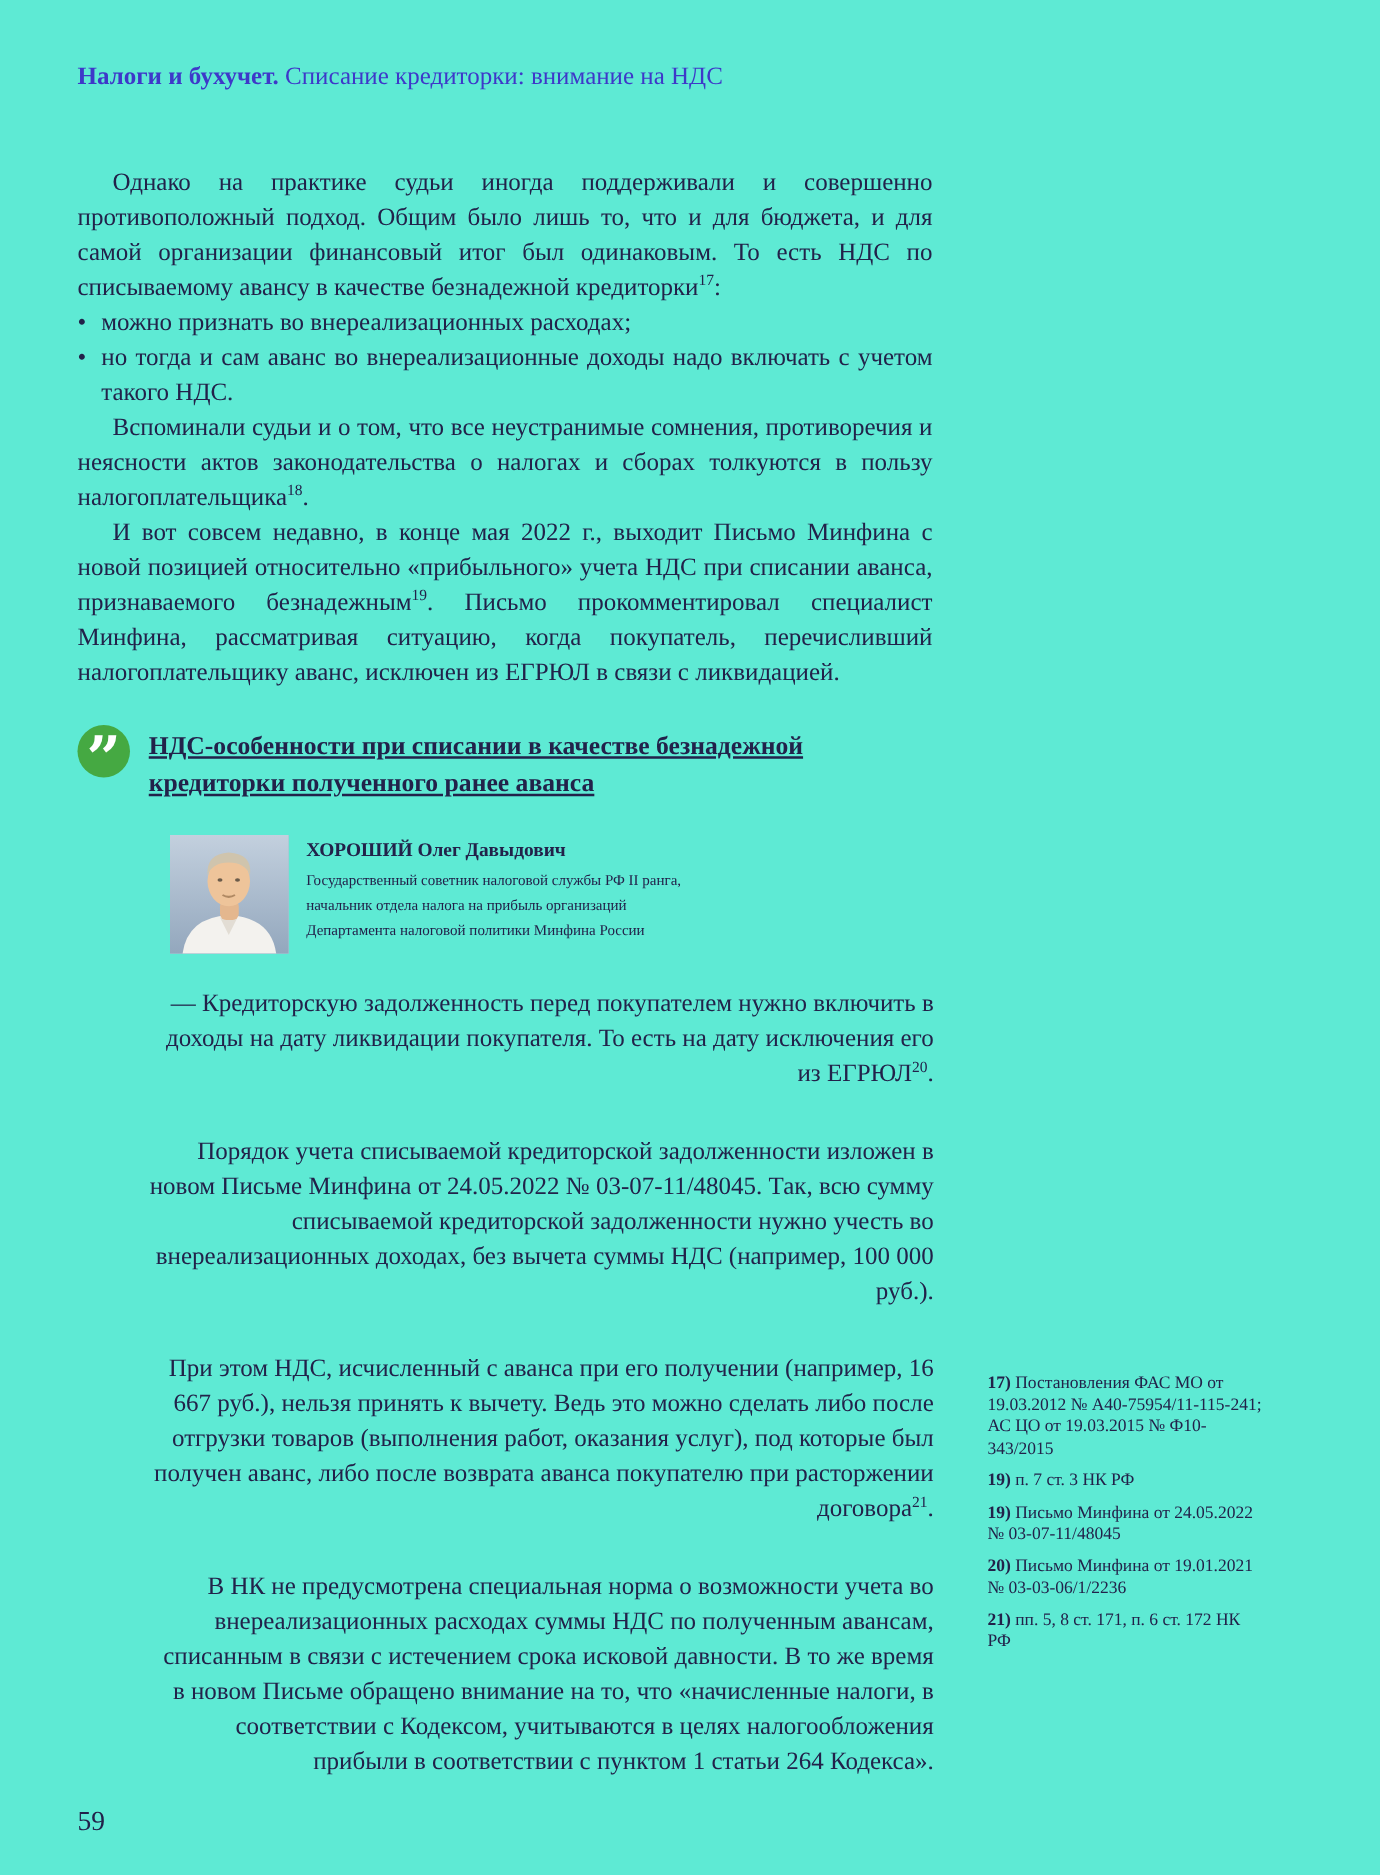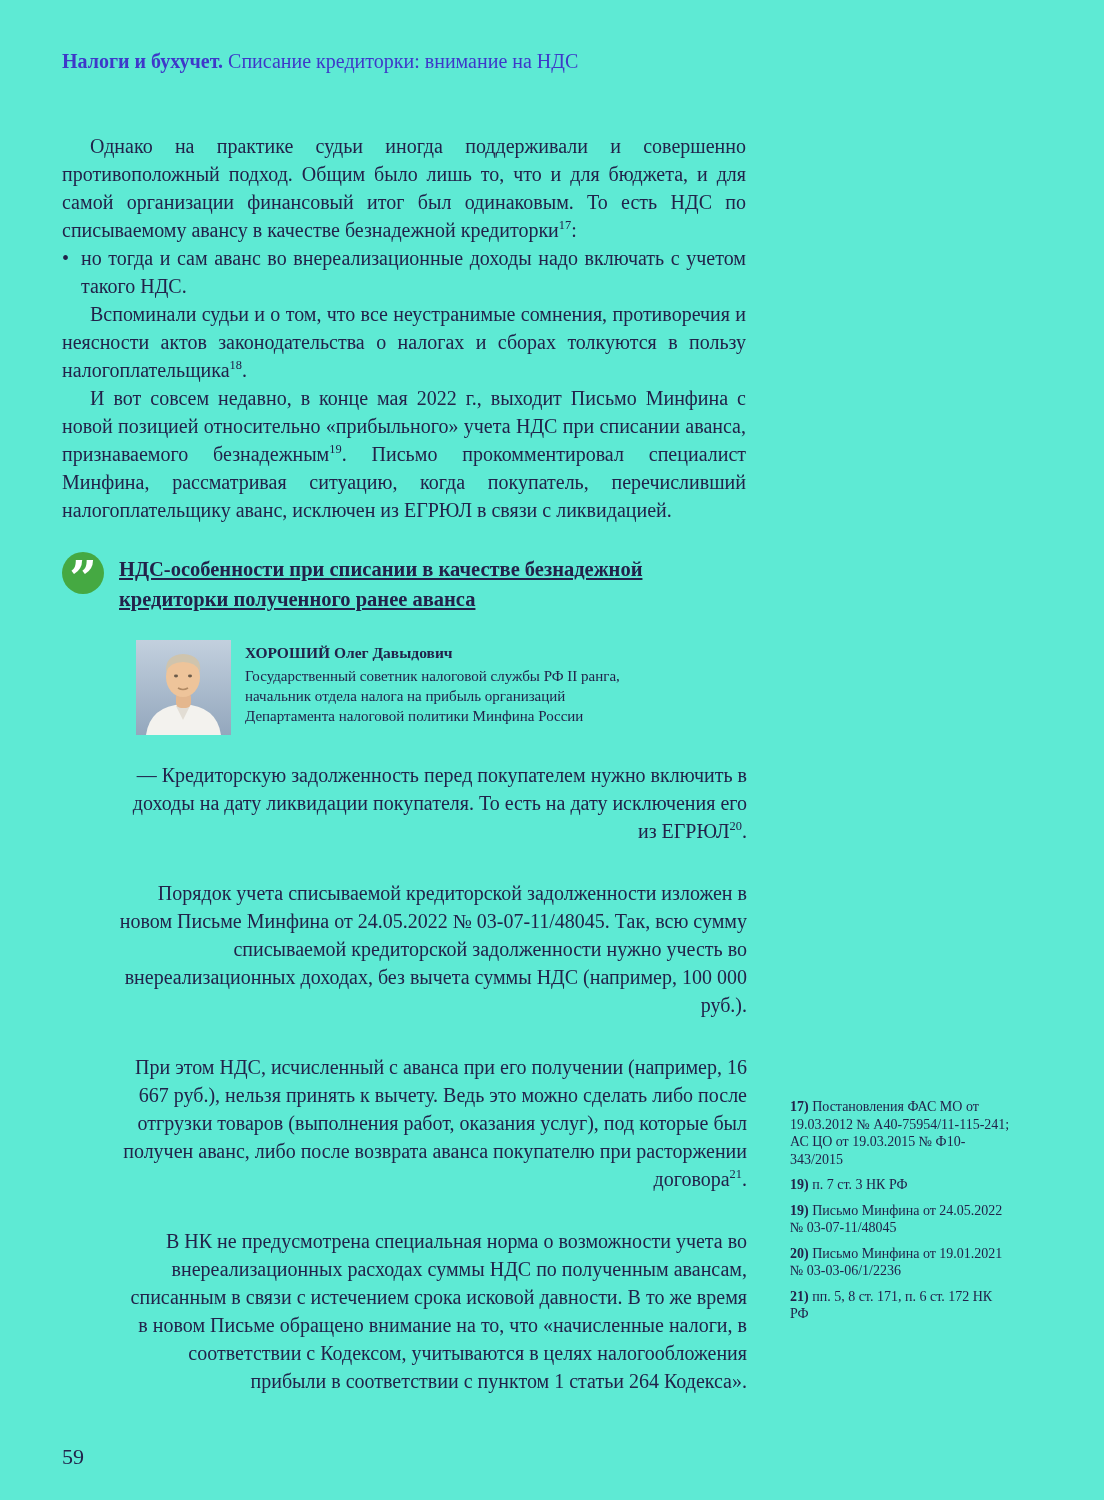--- a/index.html
+++ b/index.html
@@ -57,21 +57,21 @@
     margin:0 0 0 15px;font-size:20.5px;line-height:30px;font-weight:bold;
     width:620px;
     text-decoration:underline;
   }
   .author-row{display:flex;margin:26px 0 0 57px;padding-left:17px;}
   .author-photo{
     flex:0 0 auto;width:95px;height:95px;overflow:hidden;background:#aebfd2;
   }
   .author-info{margin-left:14px;padding-top:3px;}
   .author-name{font-size:15.5px;font-weight:bold;line-height:20px;margin-bottom:3px;}
-  .author-role{font-size:15px;line-height:20px;}
+  .author-role{font-size:12px;line-height:20px;}
   .q-para{
     margin:34px 0 0 57px;width:628px;
     font-size:20px;line-height:28px;text-align:right;
   }
   .q-para.first{margin-top:26px;}
   
   .footnotes{
     position:absolute;left:790px;top:1098px;width:222px;
     font-size:14px;line-height:17.5px;
   }
@@ -91,20 +91,21 @@
   <div class="hdr">
     <span class="hdr-bold">Налоги и бухучет.</span>
     <span class="hdr-reg">Списание кредиторки: внимание на НДС</span>
   </div>
 
   <div class="main-col">
 
     <p class="body-p indent"><span>Однако на практике судьи иногда поддерживали и совершенно противоположный подход. Общим было лишь то, что и для бюджета, и для самой организации финансовый итог был одинаковым. То есть НДС по списываемому авансу в качестве безнадежной кредиторки</span><sup>17</sup><span>:</span></p>
 
     <ul class="bullets">
+      <li>можно признать во внереализационных расходах;</li>
       <li>но тогда и сам аванс во внереализационные доходы надо включать с учетом такого НДС.</li>
     </ul>
 
     <p class="body-p indent"><span>Вспоминали судьи и о том, что все неустранимые сомнения, противоречия и неясности актов законодательства о налогах и сборах толкуются в пользу налогоплательщика</span><sup>18</sup><span>.</span></p>
 
     <p class="body-p indent"><span>И вот совсем недавно, в конце мая 2022 г., выходит Письмо Минфина с новой позицией относительно «прибыльного» учета НДС при списании аванса, признаваемого безнадежным</span><sup>19</sup><span>. Письмо прокомментировал специалист Минфина, рассматривая ситуацию, когда покупатель, перечисливший налогоплательщику аванс, исключен из ЕГРЮЛ в связи с ликвидацией.</span></p>
 
     <section class="quote-section">
 
       <div class="quote-head">

